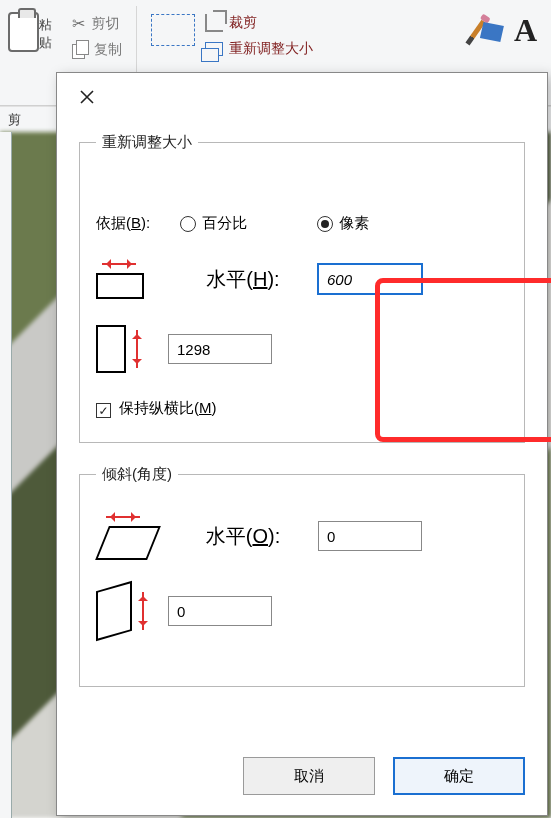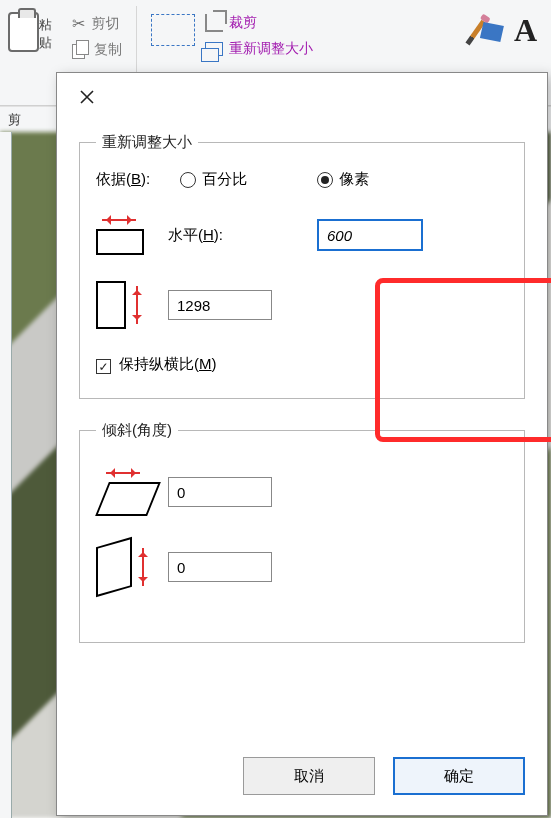--- a/index.html
+++ b/index.html
@@ -29,21 +29,21 @@
     .cut-copy { display:flex; flex-direction:column; gap:8px; padding-top:8px; }
     .cc-row { display:flex; align-items:center; gap:6px; font-size:14px; color:#7a7a7a; }
     .scissors { font-size:16px; color:#6b6b6b; }
     .overlap-squares { position: relative; width:16px; height:16px; }
     .overlap-squares::before, .overlap-squares::after { content:""; position:absolute; width:11px; height:13px; border:1px solid #888; background:#fff;}
     .overlap-squares::before { left:0; top:2px; }
     .overlap-squares::after { left:4px; top:-2px; }
 
     .select-group { display:flex; flex-direction:column; gap:8px; padding-top:8px; }
     .dashed-rect { width: 44px; height: 32px; border: 1px dashed #3a76c4; }
-    .crop-row, .resize-row { display:flex; align-items:center; gap:6px; font-size:14px; color:#a21caf;}
+    .crop-row, .resize-row { display:flex; align-items:center; gap:6px; font-size:14px; color:#7f1d1d;}
     .crop-mark { width:18px; height:18px; border-left:2px solid #888; border-bottom:2px solid #888; position:relative;}
     .crop-mark::after{content:"";position:absolute;right:-4px;top:-4px;width:12px;height:12px;border-top:2px solid #888;border-right:2px solid #888;}
     .resize-mark { width:18px; height:14px; border:1px solid #3a76c4; position:relative;}
     .resize-mark::after{content:"";position:absolute;left:-5px;top:5px;width:16px;height:12px;border:1px solid #3a76c4;background:#f5f6f7;}
 
     .tool-icons { display:flex; gap:10px; padding-top:6px; margin-left:auto; padding-right:6px;}
     .pencil {
       width:5px; height:28px; background: linear-gradient(#c87f2a,#c87f2a 70%, #444 70%); transform: rotate(35deg); transform-origin: bottom center; margin-top:4px; position:relative;
     }
     .pencil::before{content:"";position:absolute;top:-6px;left:-2px;width:9px;height:6px;background:#d47f9a;border-radius:2px;}
@@ -74,32 +74,32 @@
     .close-x { width:28px; height:28px; display:flex; align-items:center; justify-content:center; font-size:18px; }
     .close-x svg { width:14px; height:14px; }
 
     .dialog-body { padding: 12px 22px 0 22px; flex:1; }
 
     fieldset {
       border:1px solid #b8b8b8; padding: 18px 16px 24px 16px; margin-bottom: 22px; position:relative;
     }
     legend { padding: 0 6px; font-size:15px; color:#222; }
 
-    .row { display:flex; align-items:center; margin-bottom: 18px; }
+    .row { display:flex; align-items:center; margin-bottom: 18px; margin-top: 44px; }
     .row.basis { gap: 20px; margin-bottom: 26px; }
     .basis-label { font-size:15px; margin-right: 10px;}
     .radio-wrap { display:flex; align-items:center; gap:6px; font-size:15px;}
     .radio {
       width:16px; height:16px; border-radius:50%; border:1px solid #333; display:flex; align-items:center; justify-content:center; flex-shrink:0;
     }
     .radio.checked::after { content:""; width:8px; height:8px; border-radius:50%; background:#222; }
 
     .dim-row { display:flex; align-items:center; gap: 0; margin-bottom: 26px; }
     .dim-row .icon-slot { width: 72px; display:flex; justify-content:flex-start; }
-    .dim-row .lab       { width: 150px; font-size:15px; }
+    .dim-row .lab       { width: 150px; font-size:20px; text-align:center;}
     .dim-row .field     { width: 104px; }
 
     .num-input {
       width: 104px; height:30px; border:1px solid #888; font-size:15px; padding:0 8px; outline:none;
     }
     .num-input.focused { border:1px solid #1a6fd1; box-shadow:0 0 0 1px #1a6fd1;font-style:italic;}
 
     .check-row { display:flex; align-items:flex-end; gap:8px; font-size:15px;}
     .checkbox {
       width:15px; height:15px; border:1px solid #333; display:flex; align-items:center; justify-content:center; font-size:12px; line-height:1;
@@ -269,20 +269,23 @@
 
       <div class="dim-row" style="margin-top:10px">
         <div class="icon-slot">
           <div class="h-para">
             <div class="arr">
                 <span></span>
               </div>
             <div class="shape"></div>
           </div>
         </div>
+        <div class="lab">
+          <span>水平</span>(<span class="und">O</span>):
+        </div>
         <div class="field">
           <input class="num-input" value="0" style="">
         </div>
       </div>
 
       <div class="dim-row">
         <div class="icon-slot">
           <div class="v-para">
             <div class="shape"></div>
             <div class="arr">

